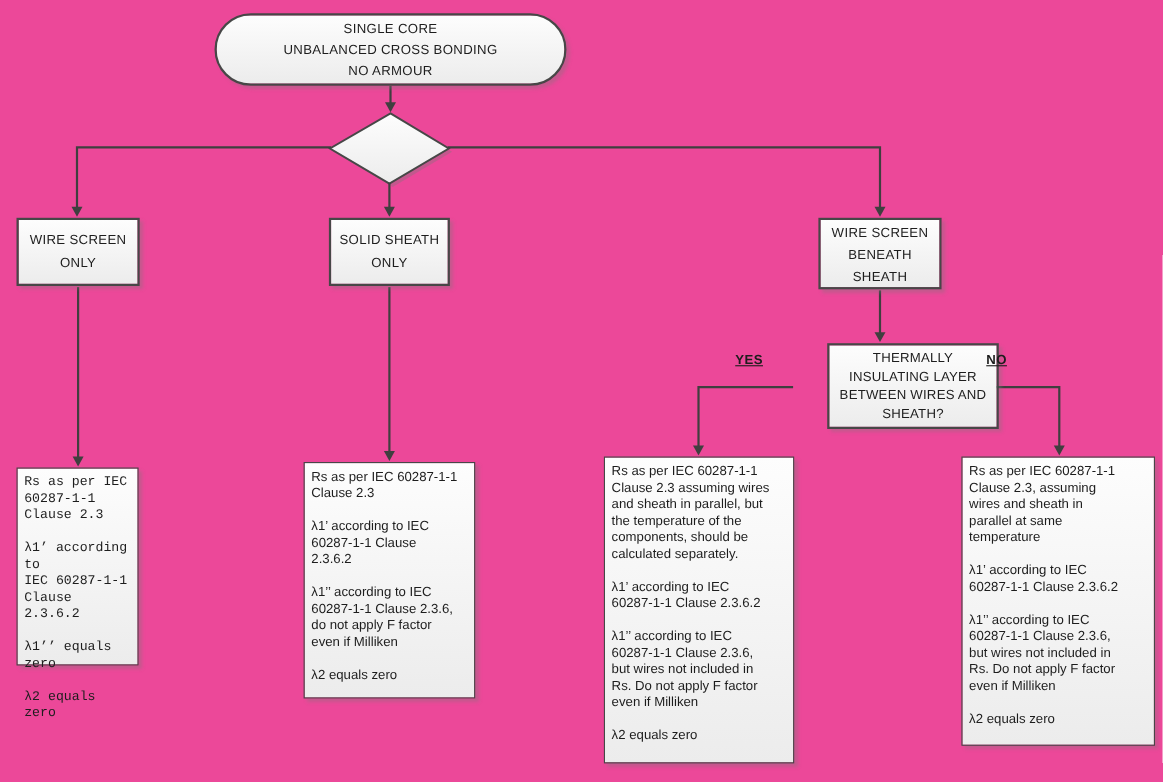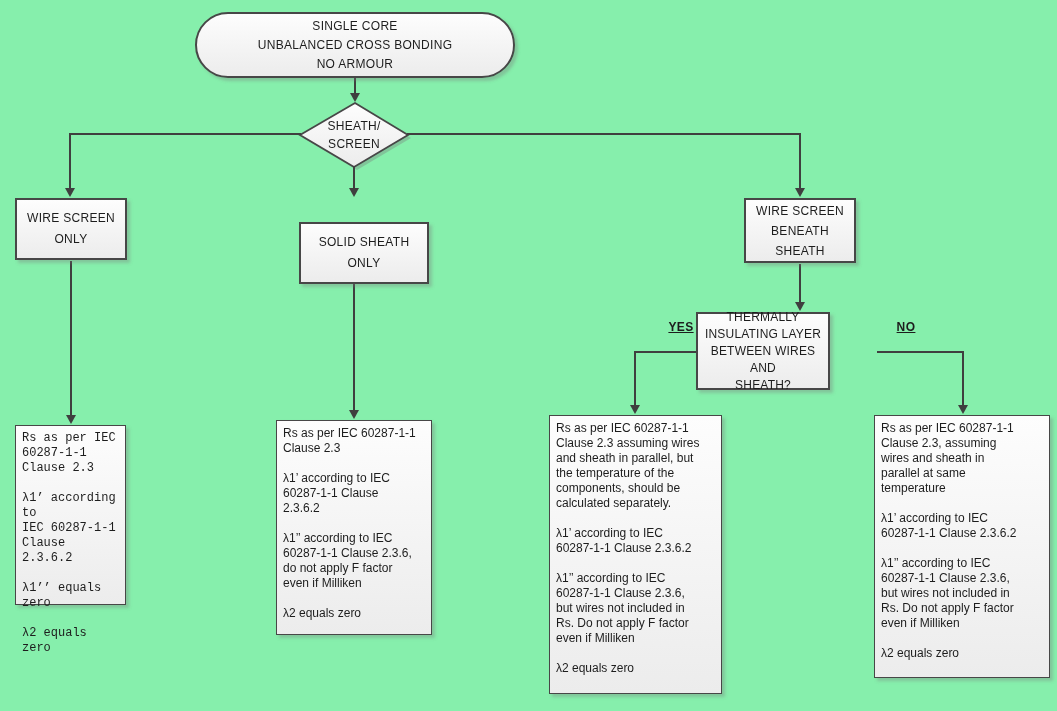--- a/index.html
+++ b/index.html
@@ -1,19 +1,19 @@
 <!DOCTYPE html>
 <html><head>
 <meta charset="utf-8">
 <style>
   html,body{margin:0;padding:0;background:#ffffff;}
   .canvas{
     position:relative;
     width:1057px;height:711px;
-    background:#86efac;
+    background:#ec4899;
     font-family:"Liberation Sans","DejaVu Sans",sans-serif;
     color:#1d1d1d;
     overflow:hidden;
   }
   .wires{position:absolute;left:0;top:0;width:1057px;height:711px;pointer-events:none;}
   .node{
     position:absolute;box-sizing:border-box;
     background:linear-gradient(to bottom,#fdfdfd 0%,#ececec 100%);
     border:2px solid #474747;
     box-shadow:3px 3px 3px rgba(120,120,120,0.35);
@@ -22,23 +22,23 @@
   }
   .terminator{left:195px;top:12px;width:320px;height:66px;border-radius:33px;
     font-size:12px;line-height:19px;letter-spacing:.3px;border-width:2px;}
   .diamond-label{
     position:absolute;left:295px;top:103px;width:118px;height:64px;
     display:flex;align-items:center;justify-content:center;text-align:center;
     white-space:pre-line;font-size:12px;line-height:18px;letter-spacing:.3px;
   }
   .branch{font-size:12px;letter-spacing:.3px;line-height:21px;}
   .branch-1{left:15px;top:198px;width:112px;height:62px;}
-  .branch-2{left:299px;top:198px;width:130px;height:62px;margin-top:24px;}
+  .branch-2{left:299px;top:198px;width:110px;height:62px;}
   .branch-3{left:744px;top:198px;width:112px;height:65px;line-height:20px;}
-  .decision-2{left:696px;top:312px;width:134px;height:78px;
+  .decision-2{left:752px;top:312px;width:156px;height:78px;
     font-size:12px;line-height:17px;letter-spacing:.2px;}
   .edge-label{
     position:absolute;width:50px;height:18px;
     display:flex;align-items:center;justify-content:center;
     font-size:12px;font-weight:bold;letter-spacing:.4px;text-decoration:underline;
   }
   .edge-label.yes{left:656px;top:318px;}
   .edge-label.no{left:881px;top:318px;}
   .result{
     align-items:flex-start;justify-content:flex-start;text-align:left;
@@ -90,22 +90,20 @@
     <polygon points="630,405 640,405 635,414" fill="#3f3f3f"></polygon>
 
     <polyline points="877,352 963,352 963,406" fill="none" stroke="#3f3f3f" stroke-width="2"></polyline>
     <polygon points="958,405 968,405 963,414" fill="#3f3f3f"></polygon>
   </svg>
 
   <div class="node terminator">SINGLE CORE
 UNBALANCED CROSS BONDING
 NO ARMOUR</div>
 
-  <div class="diamond-label">SHEATH/
-SCREEN</div>
 
   <div class="node branch branch-1">WIRE SCREEN
 ONLY</div>
 
   <div class="node branch branch-2">SOLID SHEATH
 ONLY</div>
 
   <div class="node branch branch-3">WIRE SCREEN
 BENEATH
 SHEATH</div>

